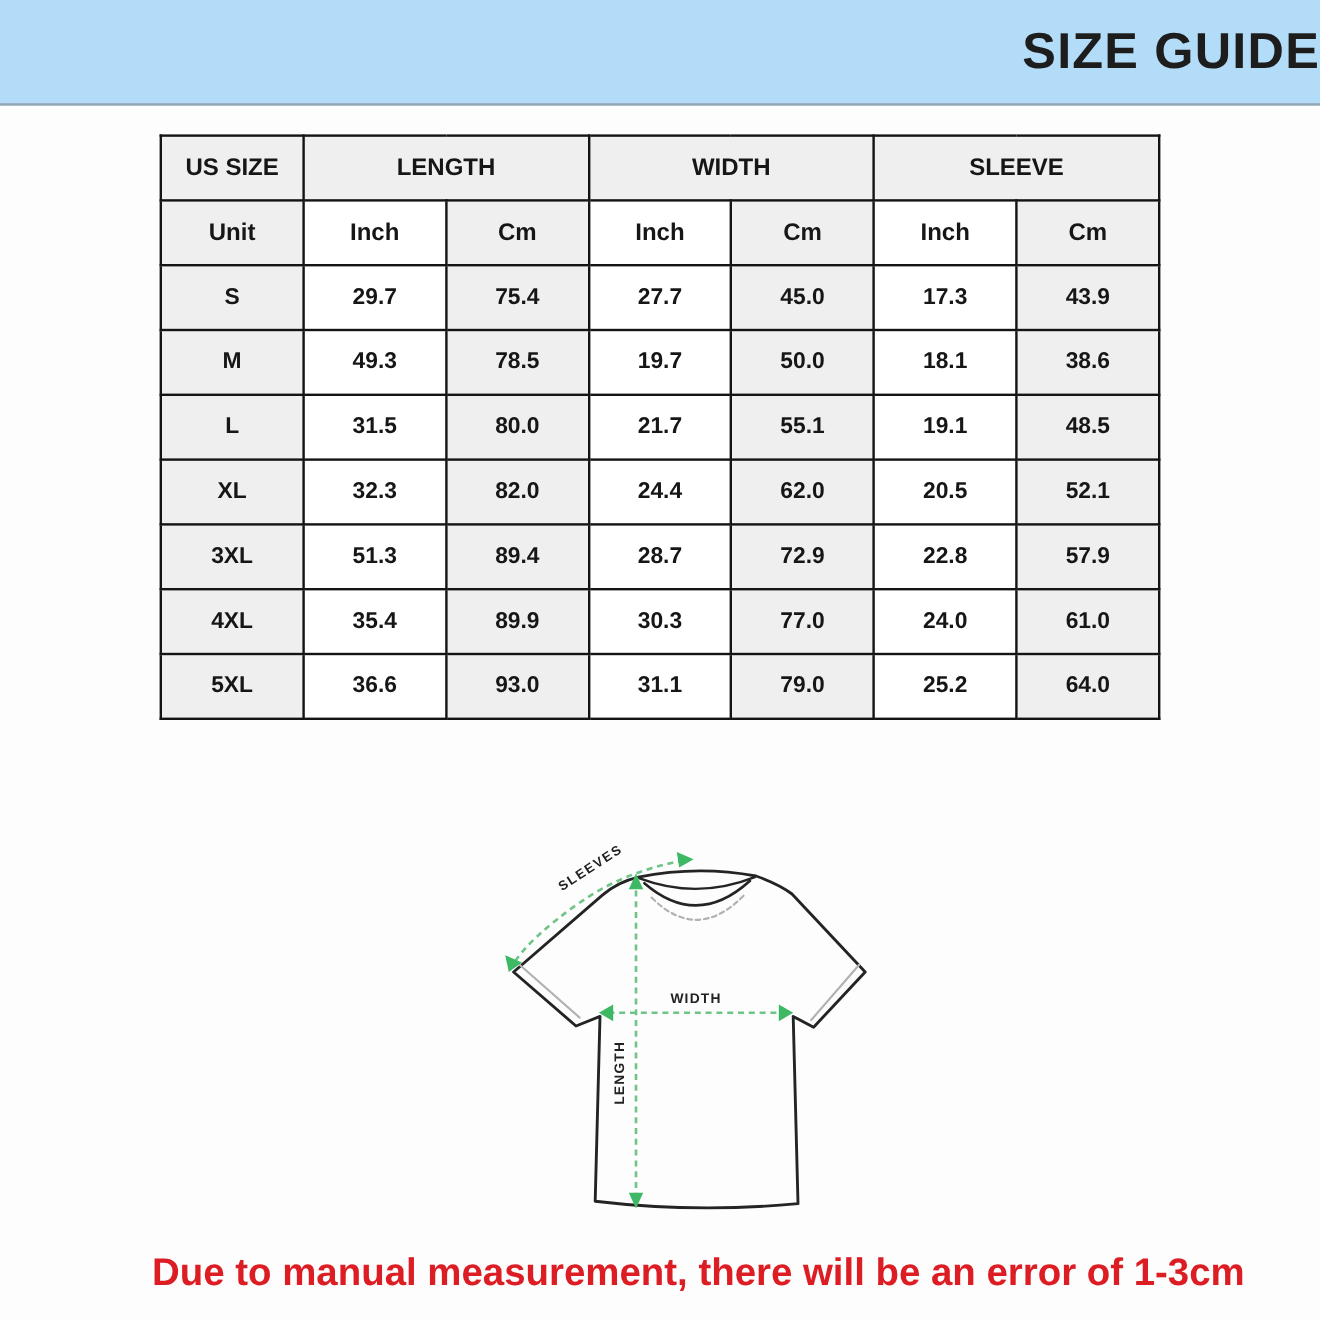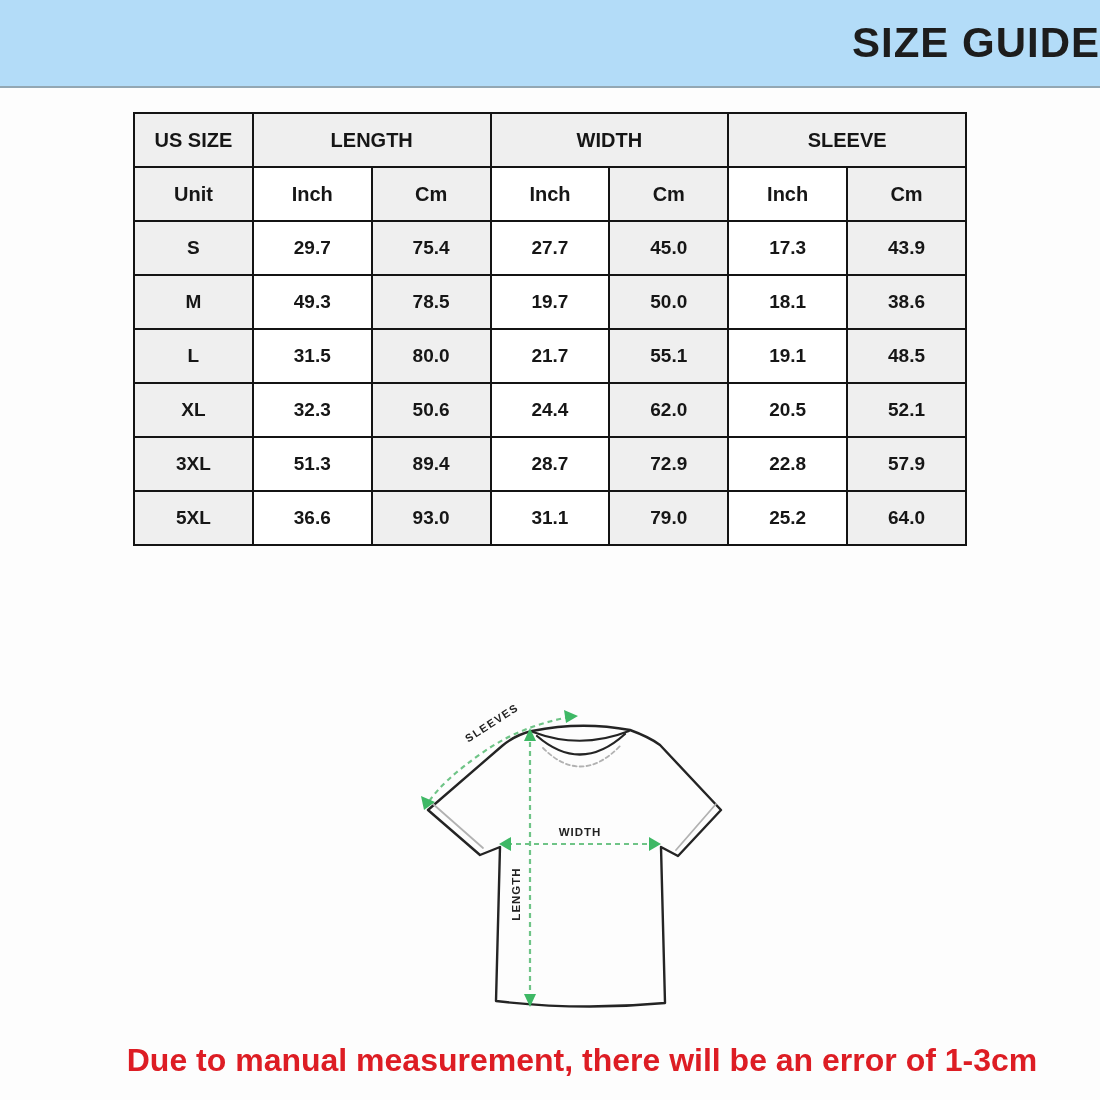--- a/index.html
+++ b/index.html
@@ -99,34 +99,43 @@
         <td class="w">31.5</td>
         <td class="g">80.0</td>
         <td class="w">21.7</td>
         <td class="g">55.1</td>
         <td class="w">19.1</td>
         <td class="g">48.5</td>
       </tr>
       <tr>
         <td class="g">XL</td>
         <td class="w">32.3</td>
-        <td class="g">50.6</td>
+        <td class="g">82.0</td>
         <td class="w">24.4</td>
         <td class="g">62.0</td>
         <td class="w">20.5</td>
         <td class="g">52.1</td>
       </tr>
       <tr>
         <td class="g">3XL</td>
         <td class="w">51.3</td>
         <td class="g">89.4</td>
         <td class="w">28.7</td>
         <td class="g">72.9</td>
         <td class="w">22.8</td>
         <td class="g">57.9</td>
+      </tr>
+      <tr>
+        <td class="g">4XL</td>
+        <td class="w">35.4</td>
+        <td class="g">89.9</td>
+        <td class="w">30.3</td>
+        <td class="g">77.0</td>
+        <td class="w">24.0</td>
+        <td class="g">61.0</td>
       </tr>
       <tr>
         <td class="g">5XL</td>
         <td class="w">36.6</td>
         <td class="g">93.0</td>
         <td class="w">31.1</td>
         <td class="g">79.0</td>
         <td class="w">25.2</td>
         <td class="g">64.0</td>
       </tr>

